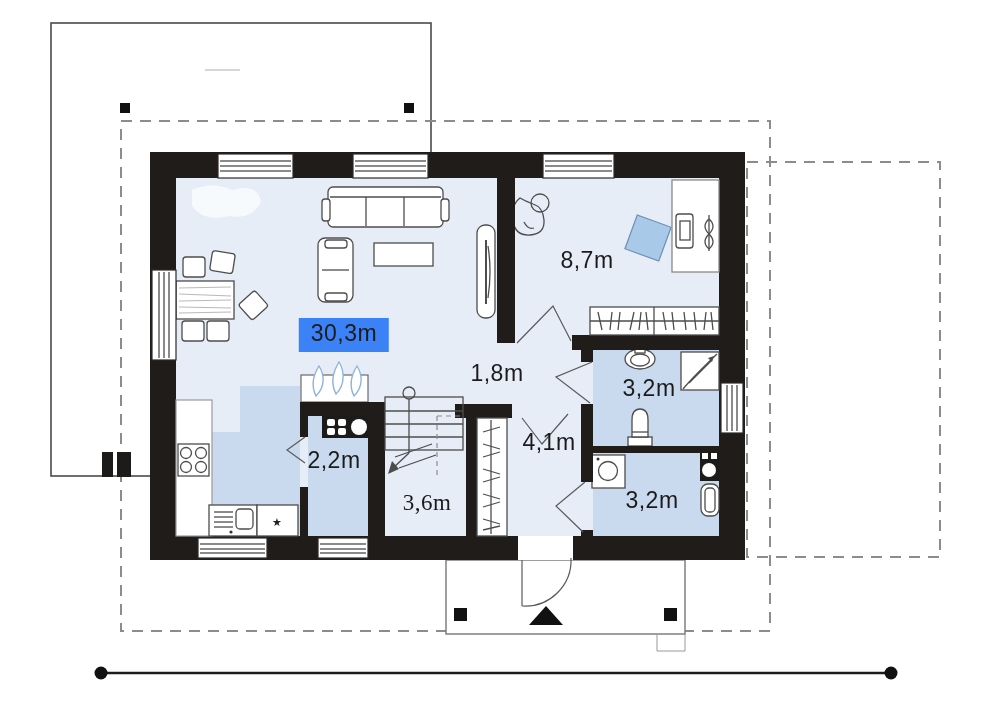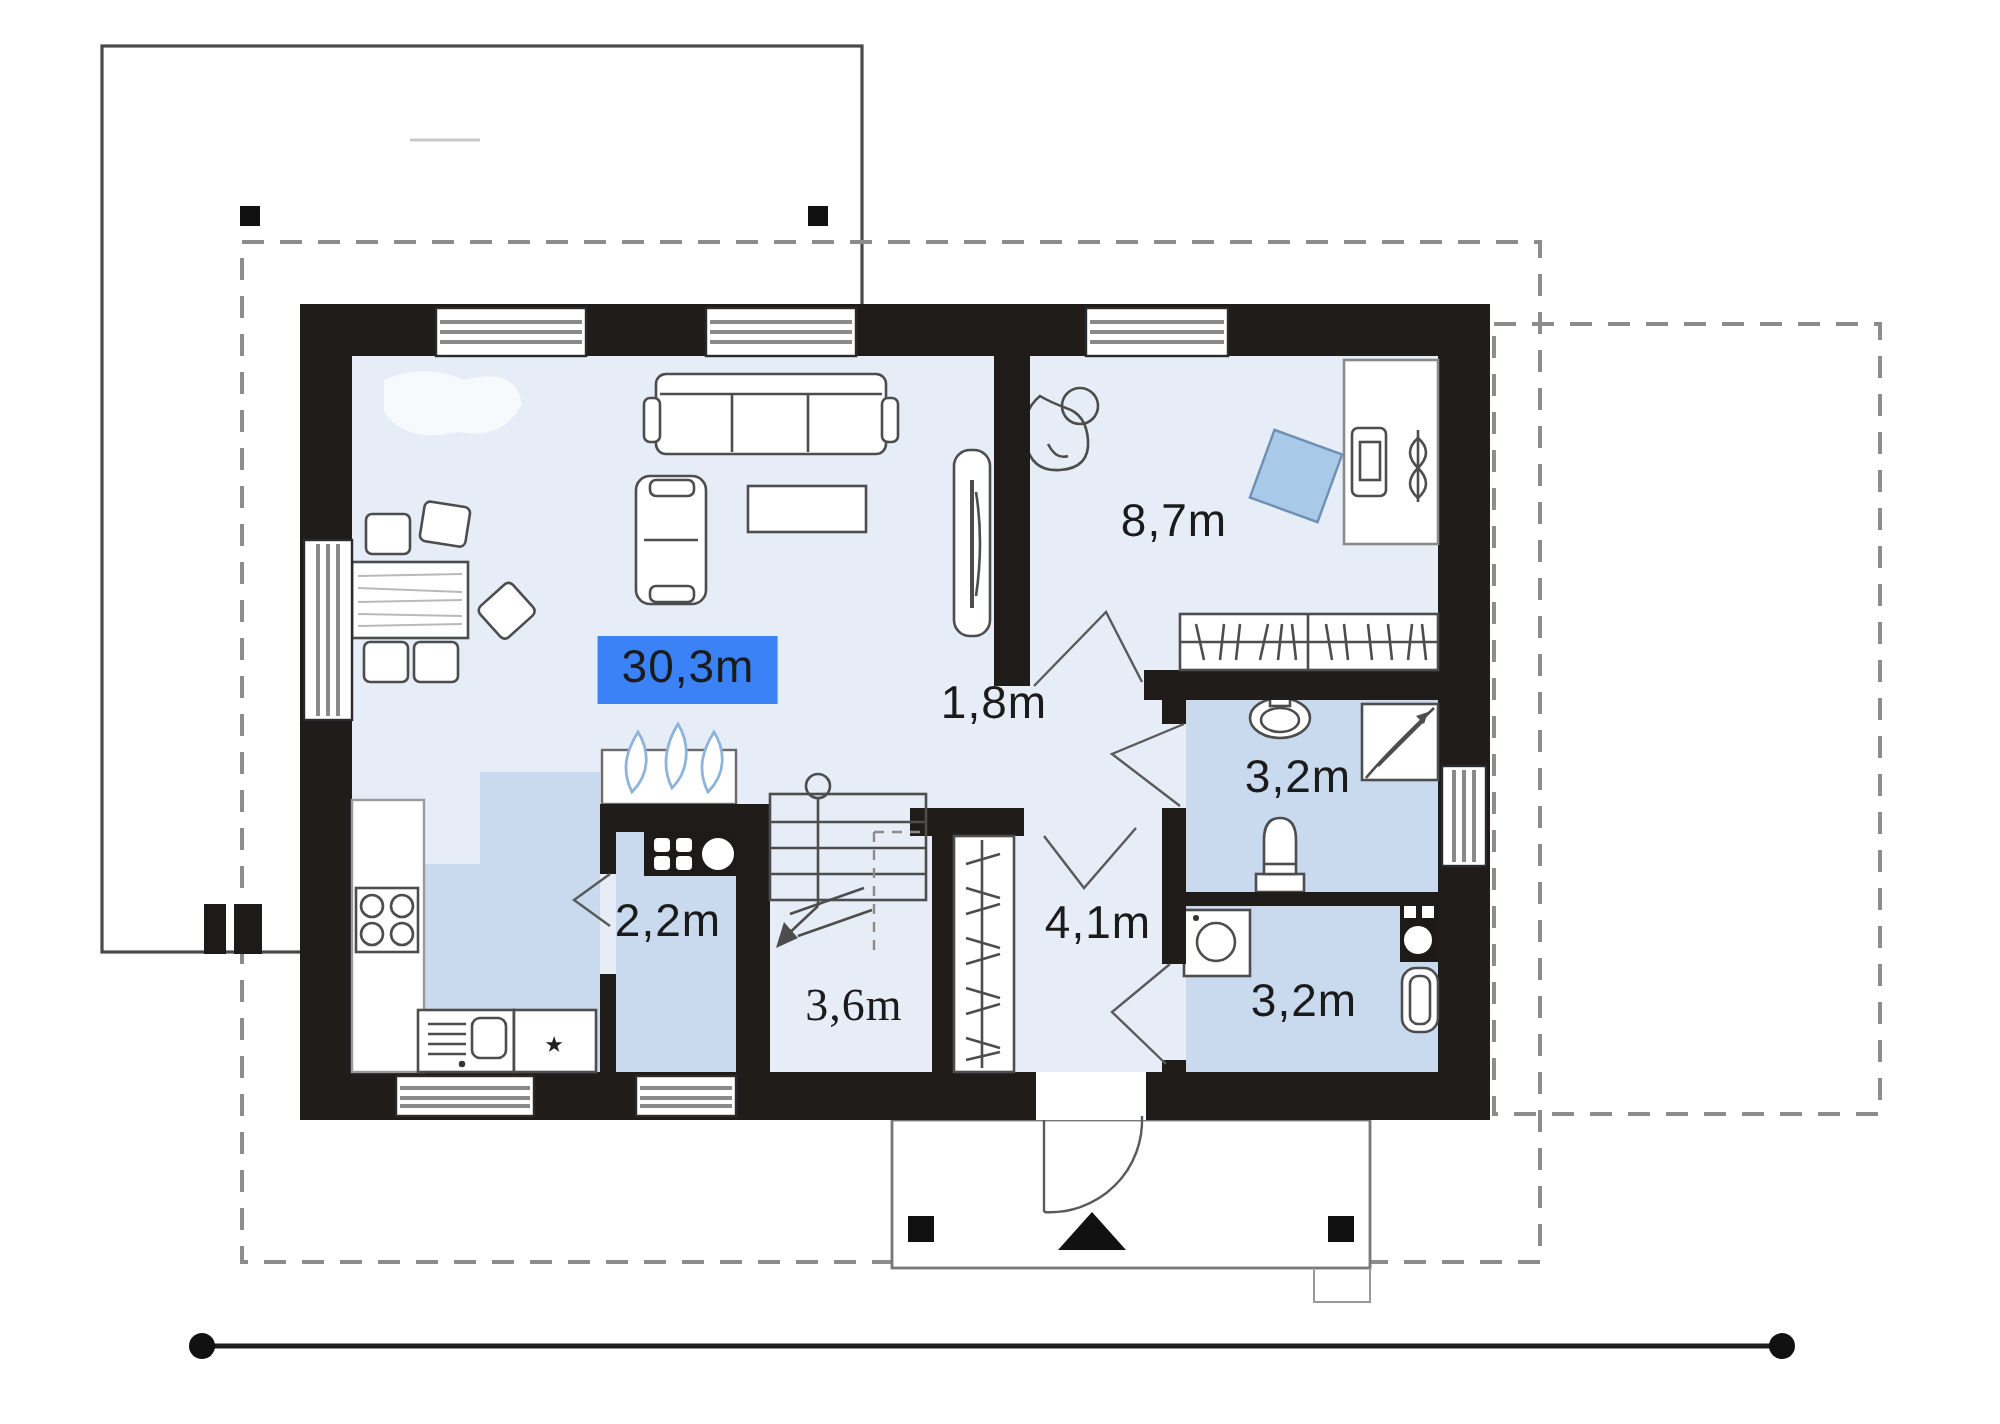--- a/index.html
+++ b/index.html
@@ -22,25 +22,25 @@
   .furn{stroke:#4d4d4d;stroke-width:1.3;fill:#fff;}
   .furnnf{stroke:#4d4d4d;stroke-width:1.3;fill:none;}
   .flame{stroke:#8fb4dc;stroke-width:1.4;fill:#fff;}
   .pouf{fill:var(--accent_blue,#a9c9e9);stroke:#6f8fb5;stroke-width:1.2;}
   .blackfix{fill:#1d1b19;}
 
   .lbl{position:absolute;font-size:23px;line-height:1;color:#1b1b1b;
        transform:translateX(-50%);white-space:nowrap;letter-spacing:0.5px;}
   #lbl-living{left:344px;top:318px;background:#3b82f6;padding:4px 12px 7px;}
   #lbl-bedroom{left:587px;top:249px;}
-  #lbl-hall{left:497px;top:340px;text-align:right;}
+  #lbl-hall{left:497px;top:362px;text-align:right;}
   #lbl-bath-top{left:649px;top:377px;}
   #lbl-pantry{left:334px;top:449px;text-align:right;}
   #lbl-stairs{left:427px;top:491px;font-family:Liberation Serif, serif;}
-  #lbl-entrance{left:541px;top:450px;padding-left:16px;}
+  #lbl-entrance{left:541px;top:431px;padding-left:16px;}
   #lbl-bath-bottom{left:652px;top:489px;}
   .star{font-size:11px;fill:#222;}
 </style>
 </head>
 <body>
 
 <div id="stage">
 
 <svg id="plan-svg" width="1000" height="712" viewBox="0 0 1000 712">
 

